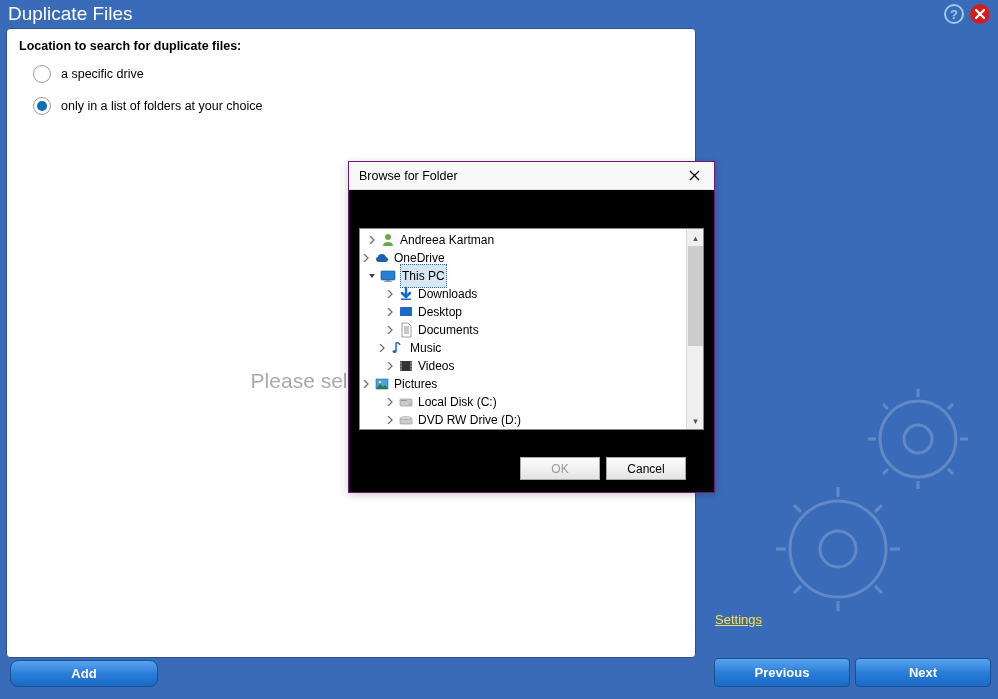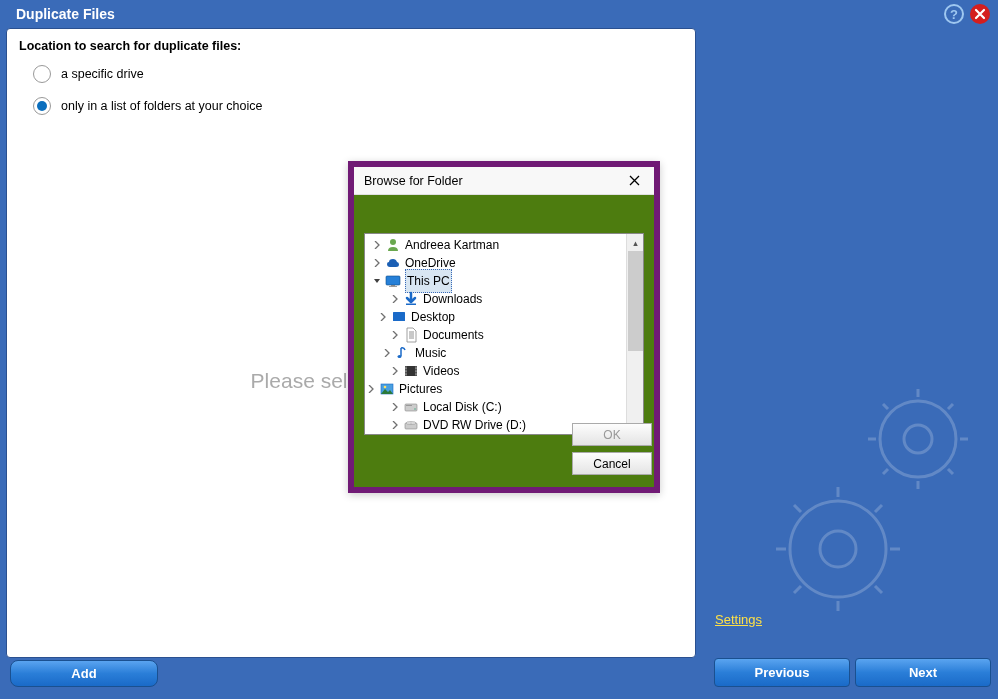--- a/index.html
+++ b/index.html
@@ -13,24 +13,23 @@
   position: relative;
 }
 .titlebar {
   height: 28px;
   display: flex;
   align-items: center;
   padding: 0 8px;
   color: #fff;
 }
 .titlebar .title {
-  font-size: 14px;
-  font-weight: 700;
+  font-size: 19px;
+  font-weight: 400;
   flex: 1;
-  margin-left: 8px;
 }
 .titlebar .help-icon {
   width: 20px; height: 20px;
   border: 2px solid #9ec7f0;
   border-radius: 50%;
   color: #9ec7f0;
   display: flex; align-items: center; justify-content: center;
   font-size: 13px; font-weight: bold;
   margin-right: 6px;
   cursor: pointer;
@@ -128,23 +127,23 @@
   right: 10px; bottom: 80px;
   width: 230px; height: 250px;
   opacity: 0.2;
   pointer-events: none;
 }
 
 
 .dialog {
   position: absolute;
   left: 348px; top: 161px;
-  width: 312px; height: 332px;
-  background: #4d7c0f;
-  border: 6px solid #701a75;
+  width: 367px; height: 332px;
+  background: #000000;
+  border: 1px solid #701a75;
   box-shadow: 0 2px 8px rgba(0,0,0,0.2);
 }
 .dialog-titlebar {
   height: 28px;
   display: flex;
   align-items: center;
   padding: 0 8px 0 10px;
   font-size: 12.5px;
   background: #f8f8f8;
   border-bottom: 1px solid #e0e0e0;
@@ -219,24 +218,23 @@
 .expander svg { width: 8px; height: 8px; }
 .tree-icon {
   width: 16px; height: 16px;
   margin-right: 4px;
   display: flex; align-items: center; justify-content: center;
   flex-shrink: 0;
 }
 .tree-icon svg { width: 16px; height: 16px; }
 .dialog-buttons {
   position: absolute;
-  right: 2px; bottom: 12px;
+  right: 28px; bottom: 12px;
   display: flex;
   gap: 6px;
-  flex-direction: column;
 }
 .dlg-btn {
   width: 80px; height: 23px;
   background: linear-gradient(to bottom, #fdfdfd, #e4e4e4);
   border: 1px solid #aaa;
   font-size: 12px;
   cursor: pointer;
 }
 .dlg-btn:disabled {
   color: #999;
@@ -315,21 +313,21 @@
             </svg>
           </span>
           <span class="tree-icon">
             <svg viewBox="0 0 16 16">
               <circle cx="8" cy="5" r="3" fill="#6aa84f"></circle>
               <path d="M3 14 Q3 10 8 10 Q13 10 13 14 Z" fill="#6aa84f"></path>
             </svg>
           </span>
           <span class="lbl">Andreea Kartman</span>
         </div>
-        <div class="tree-row" style="padding-left: 6px;">
+        <div class="tree-row" style="">
           <span class="expander">
             <svg viewBox="0 0 8 8">
               <path d="M2 0 L6 4 L2 8" stroke="#707070" stroke-width="1.3" fill="none"></path>
             </svg>
           </span>
           <span class="tree-icon">
             <svg viewBox="0 0 16 16">
               <path d="M5 12 Q2 12 2 9 Q2 7 4 7 Q4 4 8 4 Q11 4 12 7 Q14 7 14 9.5 Q14 12 11 12 Z" fill="#1a5fb4"></path>
             </svg>
           </span>
@@ -357,21 +355,21 @@
             </svg>
           </span>
           <span class="tree-icon">
             <svg viewBox="0 0 16 16">
               <path d="M8 2 L8 10 M4 7 L8 11 L12 7" stroke="#1a6ac8" stroke-width="2.5" fill="none" stroke-linecap="round" stroke-linejoin="round"></path>
               <rect x="3" y="12.5" width="10" height="1.5" fill="#1a6ac8"></rect>
             </svg>
           </span>
           <span class="lbl">Downloads</span>
         </div>
-        <div class="tree-row" style="padding-left: 12px;">
+        <div class="tree-row" style="padding-left: 24px;">
           <span class="expander">
             <svg viewBox="0 0 8 8">
               <path d="M2 0 L6 4 L2 8" stroke="#707070" stroke-width="1.3" fill="none"></path>
             </svg>
           </span>
           <span class="tree-icon">
             <svg viewBox="0 0 16 16">
               <rect x="2" y="3" width="12" height="9" rx="0.5" fill="#1a6ac8"></rect>
             </svg>
           </span>

